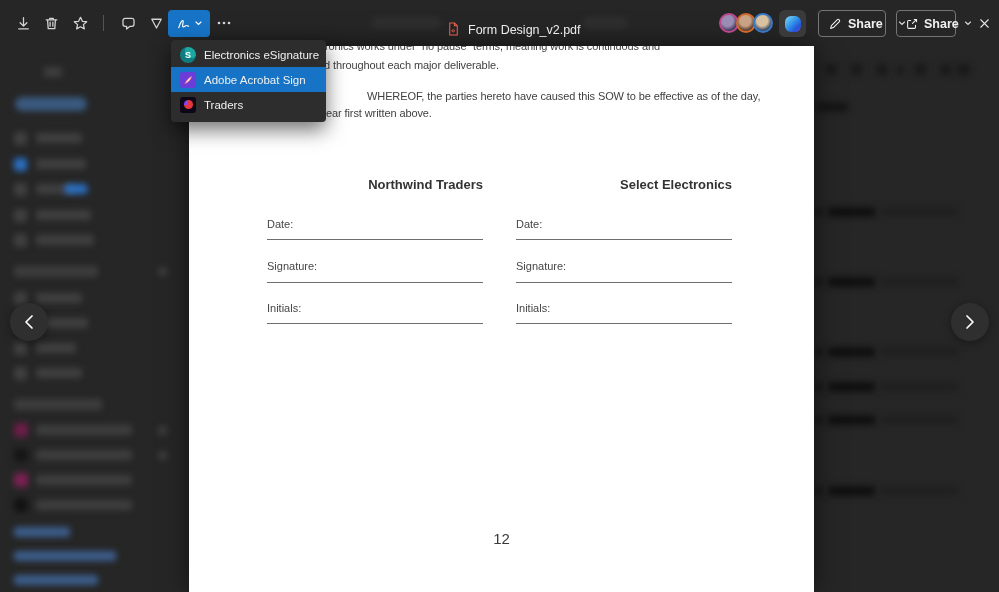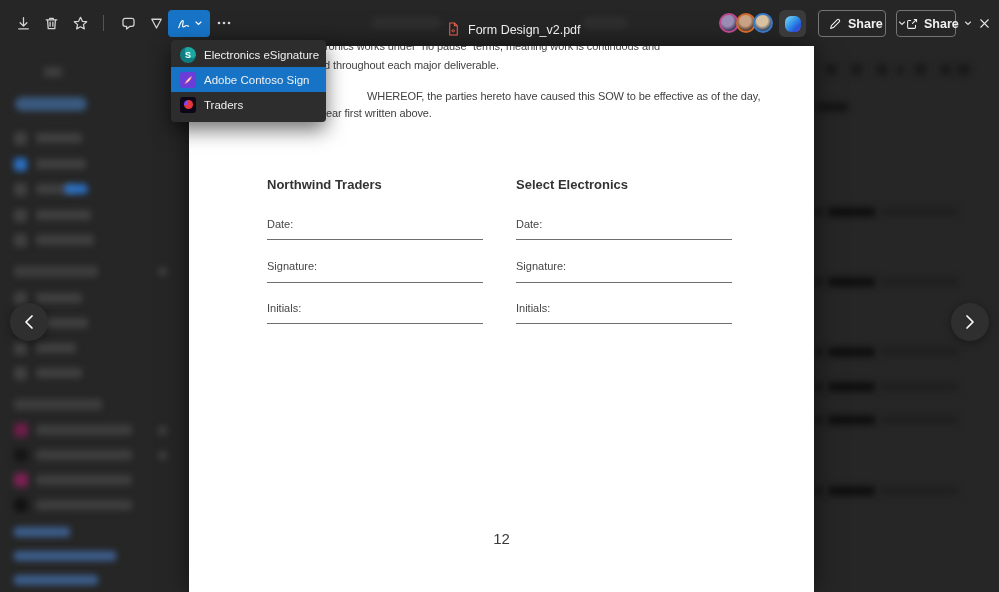--- a/index.html
+++ b/index.html
@@ -52,21 +52,21 @@
   .chrome-btn .chev { display:flex; align-items:center; justify-content:center; padding:0 6px; height:100%; }
 
   
   .page {
     position:absolute; left:189px; top:46px; width:625px; height:546px;
     background:#ffffff; z-index:5; overflow:hidden;
     box-shadow:0 0 24px rgba(0,0,0,.55);
     color:#3f3f3f;
   }
   .docline { position:absolute; font-size:11px; color:#3f3f3f; white-space:nowrap; letter-spacing:-0.1px; }
-  .sig-col { position:absolute; width:216px; top:131px; }
+  .sig-col { position:absolute; width:216px; top:131px;text-align:right; }
   .party { font-size:13px; font-weight:700; color:#333; }
   .fieldlabel { position:absolute; font-size:11px; color:#464646; }
   .fieldline { position:absolute; width:216px; border-bottom:1px solid #6f6f6f; }
   .pagenum { position:absolute; left:0; top:484px; width:100%; text-align:center; font-size:15px; color:#3a3a3a; }
 
   
   .menu {
     position:absolute; left:171px; top:40px; width:155px; z-index:30;
     background:#2d2d2d; border-radius:4px; padding:2px 0 5px;
     box-shadow:0 8px 20px rgba(0,0,0,.55);
@@ -287,21 +287,21 @@
   <div class="menu-item">
     <div class="mi-icon sp-icon">S</div>
     <span>Electronics eSignature</span>
   </div>
   <div class="menu-item" style="background:#1673c5;">
     <div class="mi-icon adobe-icon">
       <svg width="11" height="11" viewBox="0 0 12 12">
           <path d="M2 10.5c3.8-.9 6.5-3.9 7.5-8-2.3 1.4-5.4 3.6-7.5 8z" fill="#ffe2e4" stroke="#ff5a5a" stroke-width="0.6"></path>
         </svg>
     </div>
-    <span>Adobe Contoso Sign</span>
+    <span>Adobe Acrobat Sign</span>
   </div>
   <div class="menu-item">
     <div class="mi-icon ds-icon">
         <div class="ds-ring"></div>
       </div>
     <span>Traders</span>
   </div>
 </div>
 
 <div class="navbtn" style="left:10px;top:303px;">

